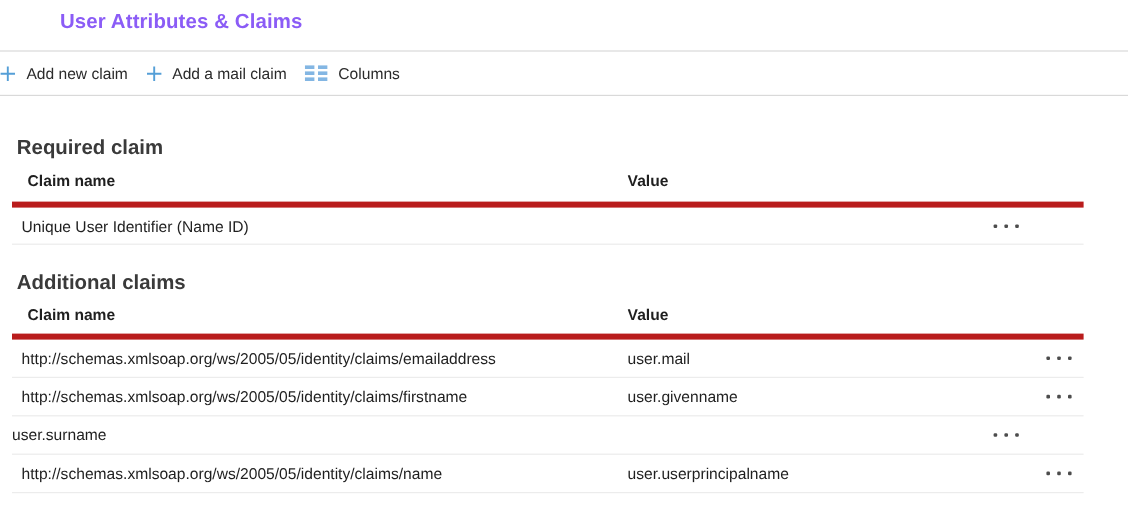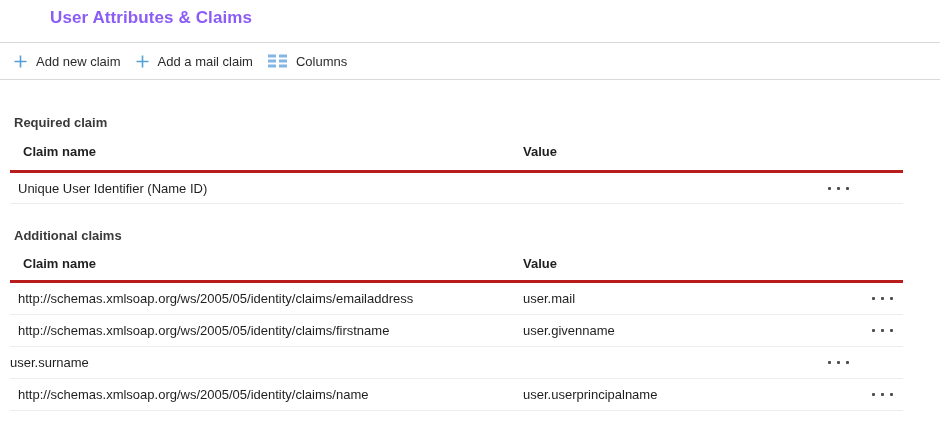--- a/index.html
+++ b/index.html
@@ -20,56 +20,55 @@
     font-weight: 700;
     color: #8b5cf6;
     letter-spacing: 0.1px;
     margin-left: 36px;
   }
   .toolbar {
     height: 37px;
     border-bottom: 1px solid #d9d9d9;
     display: flex;
     align-items: center;
-    padding-left: 14px;
     gap: 15px;
   }
   .toolbar-item {
     display: flex;
     align-items: center;
     gap: 9px;
     font-size: 13px;
     color: #2b2b2b;
     cursor: pointer;
     white-space: nowrap;
   }
   .icon-wrap { display: flex; align-items: center; }
   .section-heading {
-    font-size: 13px;
+    font-size: 17px;
     font-weight: 700;
     color: #3a3a3a;
     line-height: 20px;
     margin-left: 14px;
   }
   .heading-required { margin-top: 33px; }
   .heading-additional { margin-top: 22px; }
   .claims-table {
     margin-left: 10px;
     width: 893px;
   }
   .t-header, .t-row {
     display: grid;
     grid-template-columns: 513px 1fr 44px;
     align-items: center;
     font-size: 13px;
   }
   .t-header {
     font-weight: 700;
     color: #1f1f1f;
-    border-bottom: 3px solid #b91c1c;
+    border-bottom: 5px solid #b91c1c;
   }
   .required-table .t-header { height: 40px; }
   .additional-table .t-header { height: 37px; }
   .t-header .col-claim { padding-left: 13px; }
   .t-row {
     border-bottom: 1px solid #ececec;
     color: #1f1f1f;
     cursor: pointer;
   }
   .required-table .t-row { height: 31px; }

